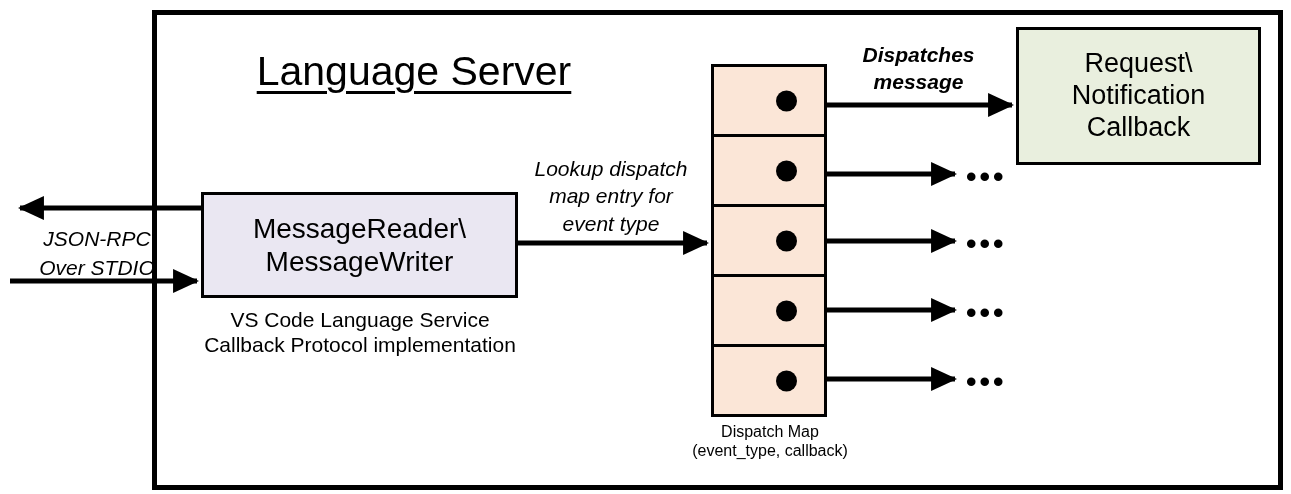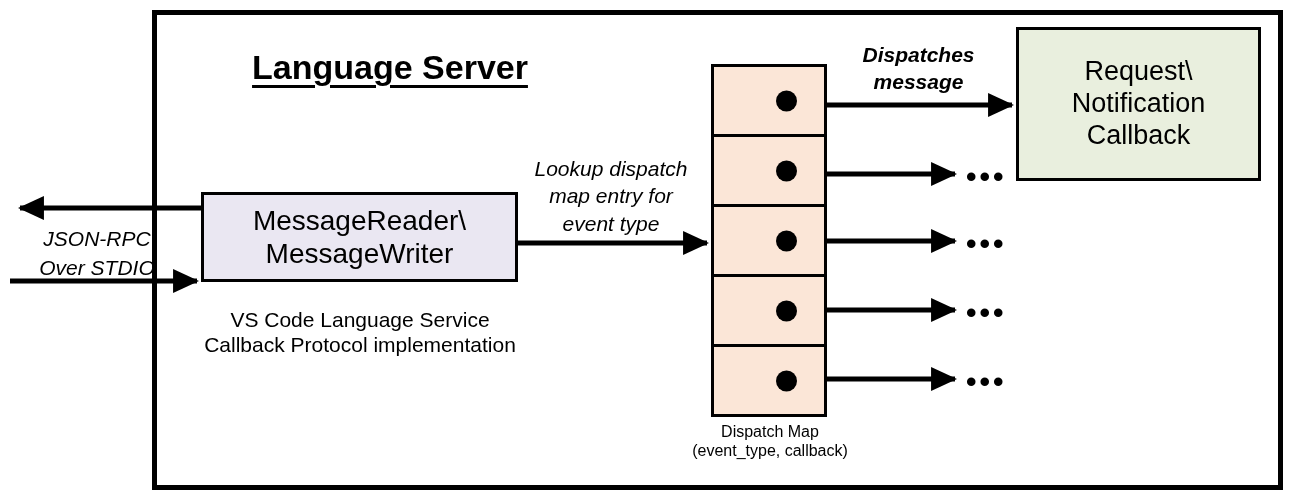--- a/index.html
+++ b/index.html
@@ -30,48 +30,47 @@
     position: absolute;
     text-align: center;
     line-height: 1.18;
     white-space: pre-line;
     color: #000;
   }
   .ital { font-style: italic; }
 
   
   #page-title {
-    left: 220px; top: 50px; width: 340px;
-    font-size: 34px;
+    left: 244px; top: 50px; width: 340px;
+    font-size: 41px;
     line-height: 1.05;
     text-decoration: underline;
     text-underline-offset: 6px;
     text-decoration-thickness: 3px;
-    font-weight: bold;
   }
 
   
   .box {
     position: absolute;
     border: 3px solid #000;
     box-sizing: border-box;
     display: flex;
     align-items: center;
     justify-content: center;
     text-align: center;
     line-height: 1.18;
     white-space: pre-line;
   }
   #messagereader-box {
-    left: 201px; top: 192px; width: 317px; height: 90px;
+    left: 201px; top: 192px; width: 317px; height: 106px;
     background: #EAE7F2;
     font-size: 28px;
   }
   #callback-box {
-    left: 1016px; top: 27px; width: 245px; height: 154px;
+    left: 1016px; top: 27px; width: 245px; height: 138px;
     background: #E9EFDE;
     font-size: 27px;
   }
 
   
   #dispatch-map {
     position: absolute;
     left: 711px; top: 64px; width: 116px; height: 353px;
     border: 3px solid #000;
     box-sizing: border-box;

